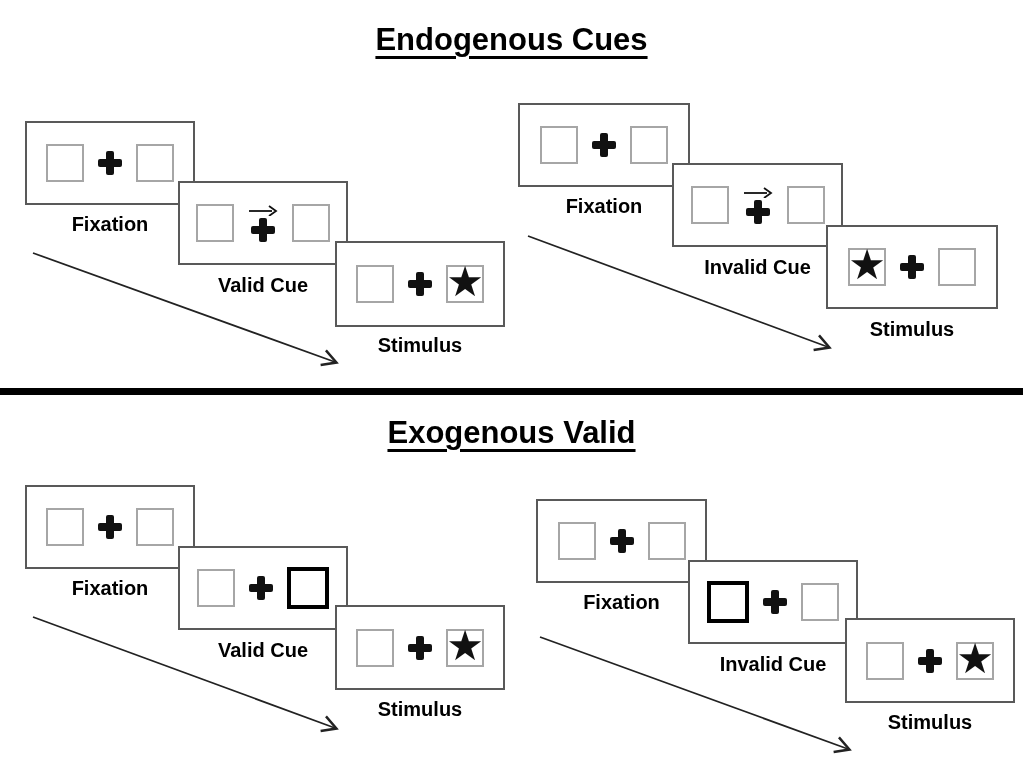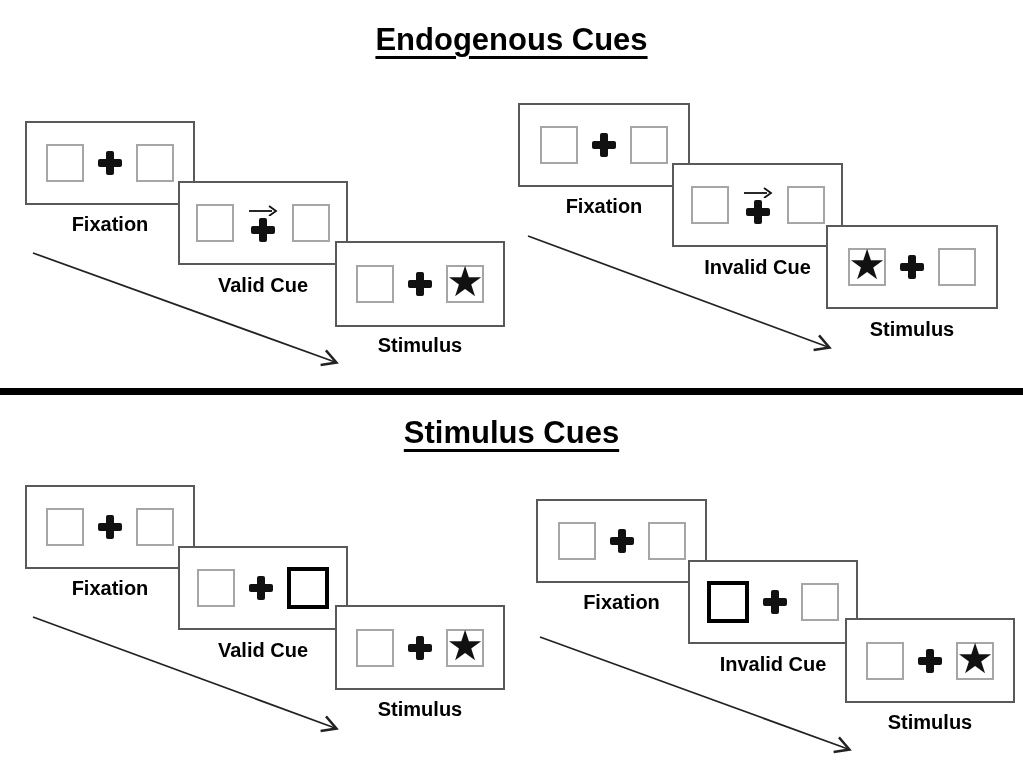--- a/index.html
+++ b/index.html
@@ -135,21 +135,21 @@
         <marker id="ah-tr" viewBox="0 0 12 12" refX="9" refY="6" markerWidth="11" markerHeight="11" orient="auto">
           <path d="M1,1 L10,6 L1,11" fill="none" stroke="#222" stroke-width="1.6"></path>
         </marker>
       </defs>
       <line x1="8" y1="8" x2="308" y2="119" stroke="#222" stroke-width="1.7" marker-end="url(#ah-tr)"></line>
     </svg>
   </div>
 
   <div class="divider"></div>
 
-  <h1 class="title t-exo"><span>Stimulus Cues</span></h1>
+  <h1 class="title t-exo"><span>Exogenous Valid</span></h1>
 
   <div class="group">
     <div class="panel" style="left:25px;top:485px;">
       <span class="sq"></span>
       <span class="plus"></span>
       <span class="sq"></span>
     </div>
     <div class="plabel" style="left:25px;top:576px;">Fixation</div>
 
     <div class="panel" style="left:178px;top:546px;">

